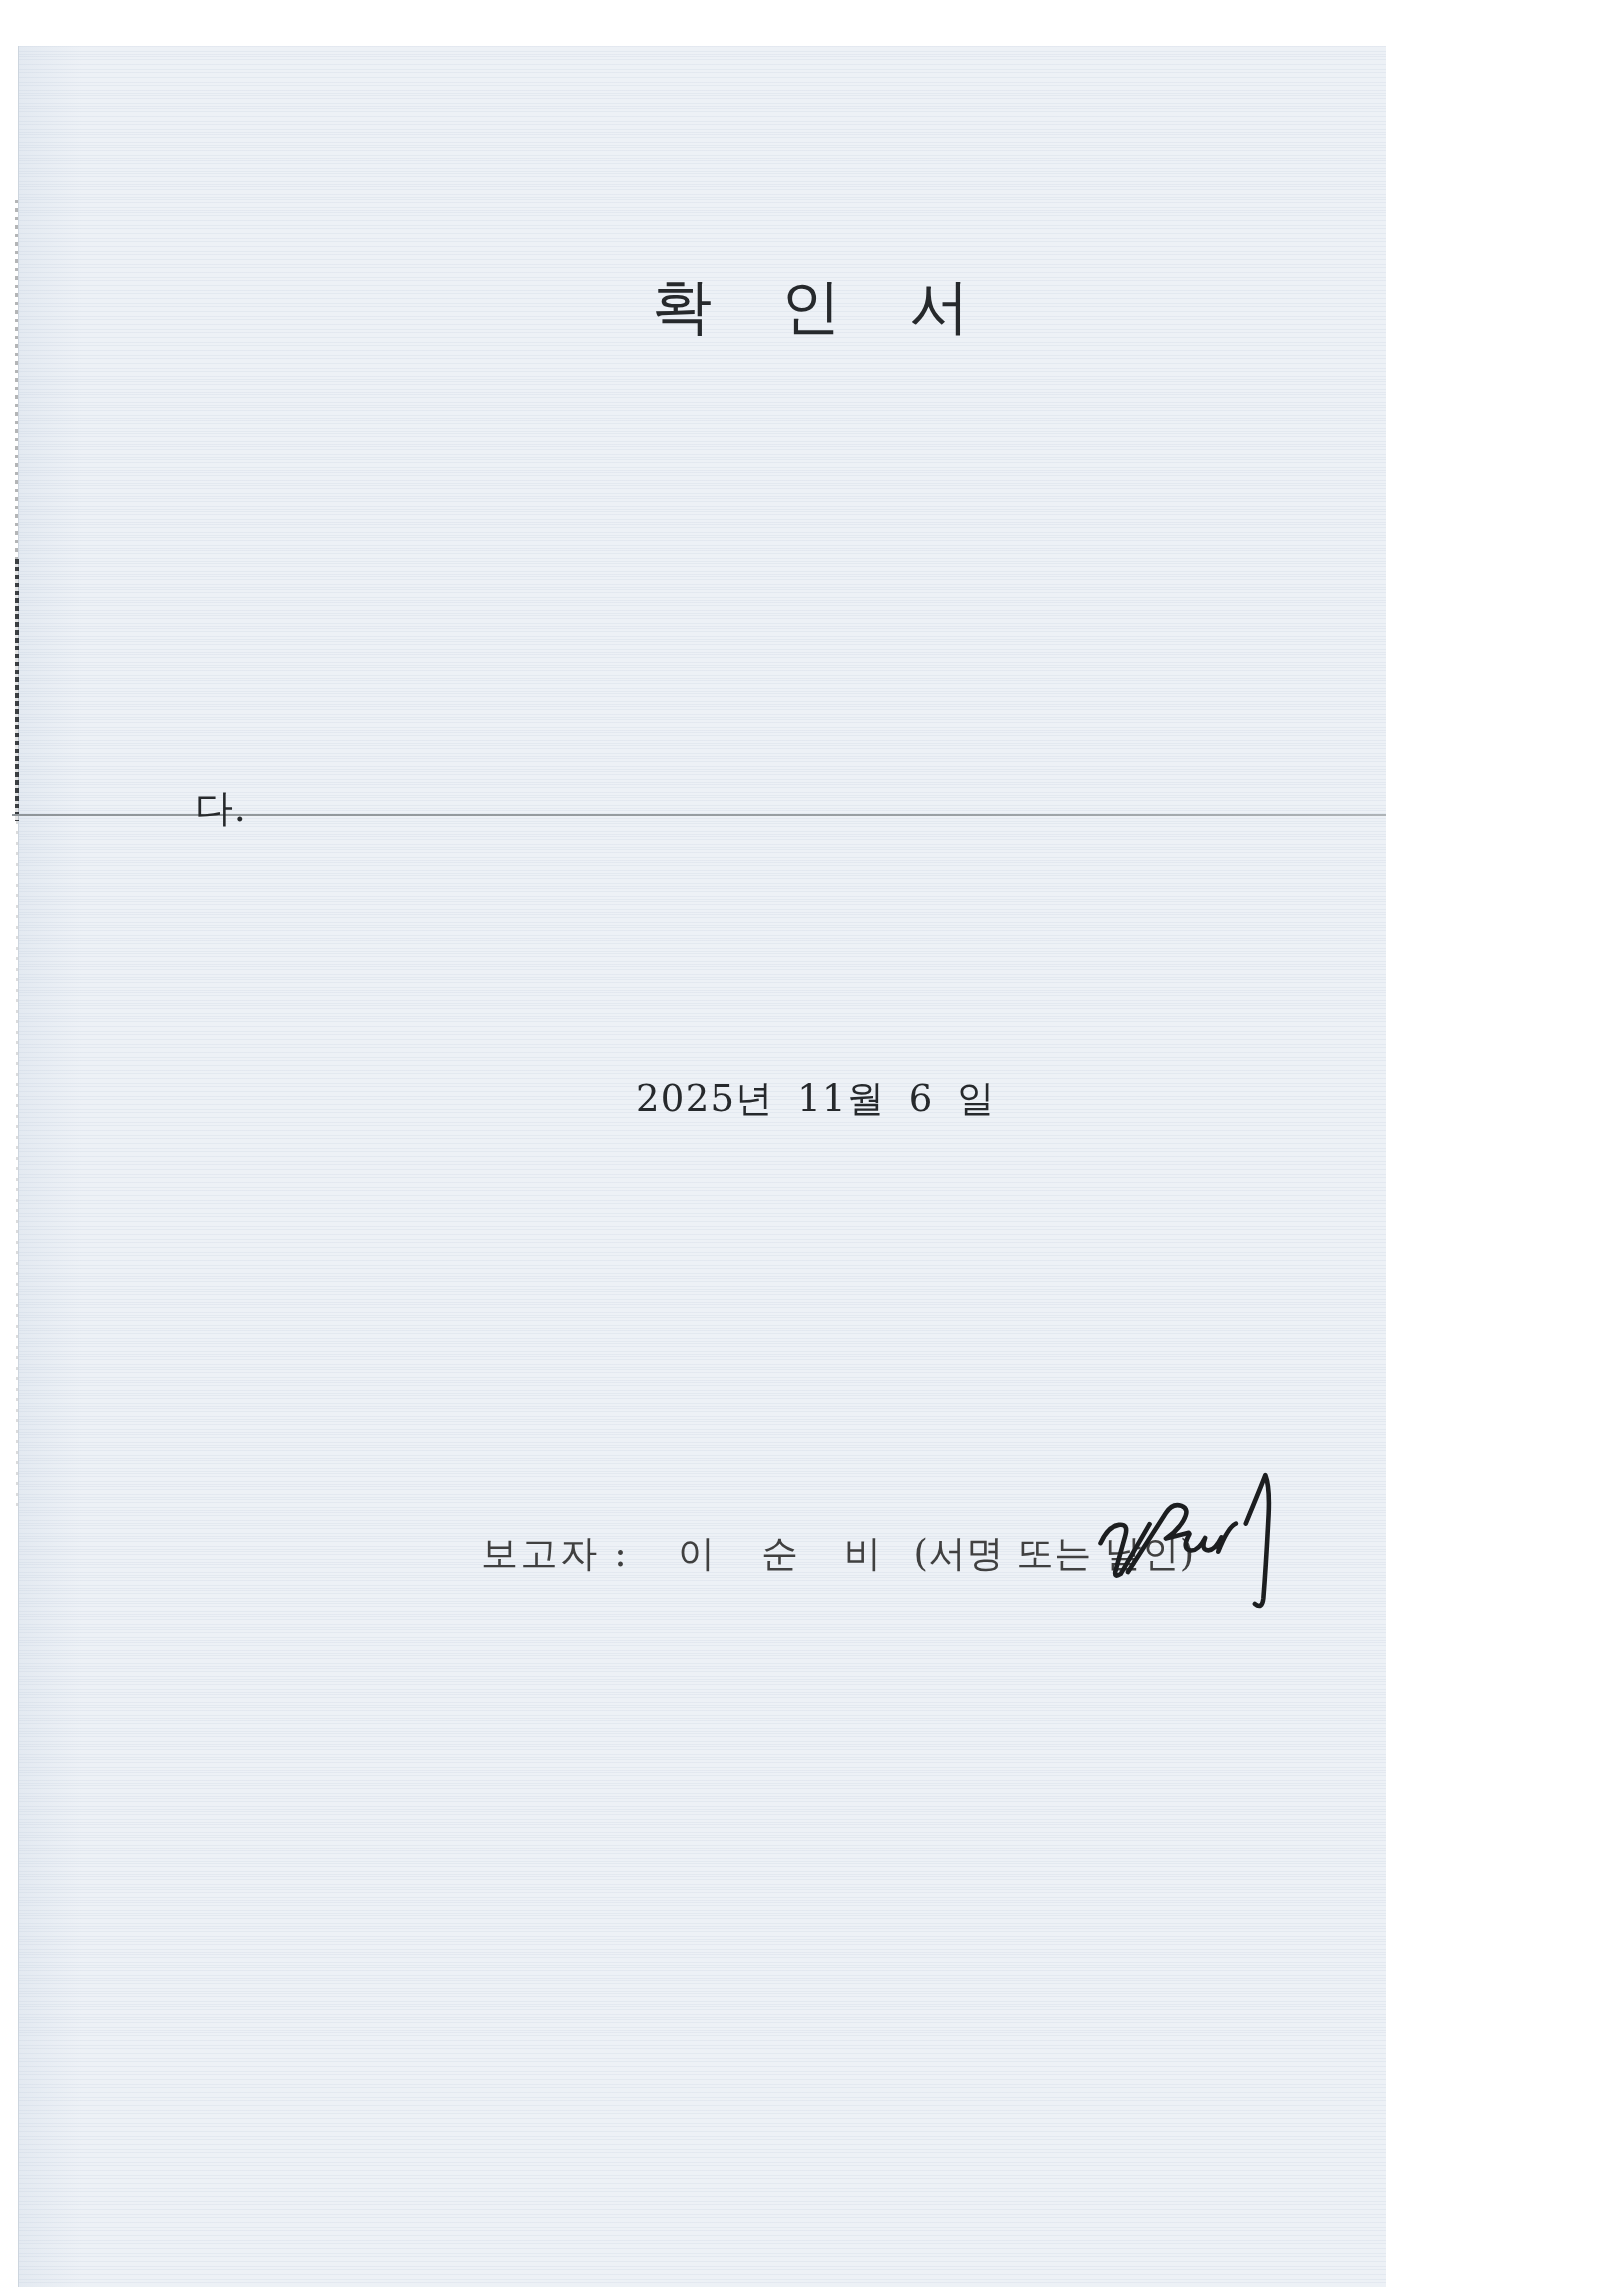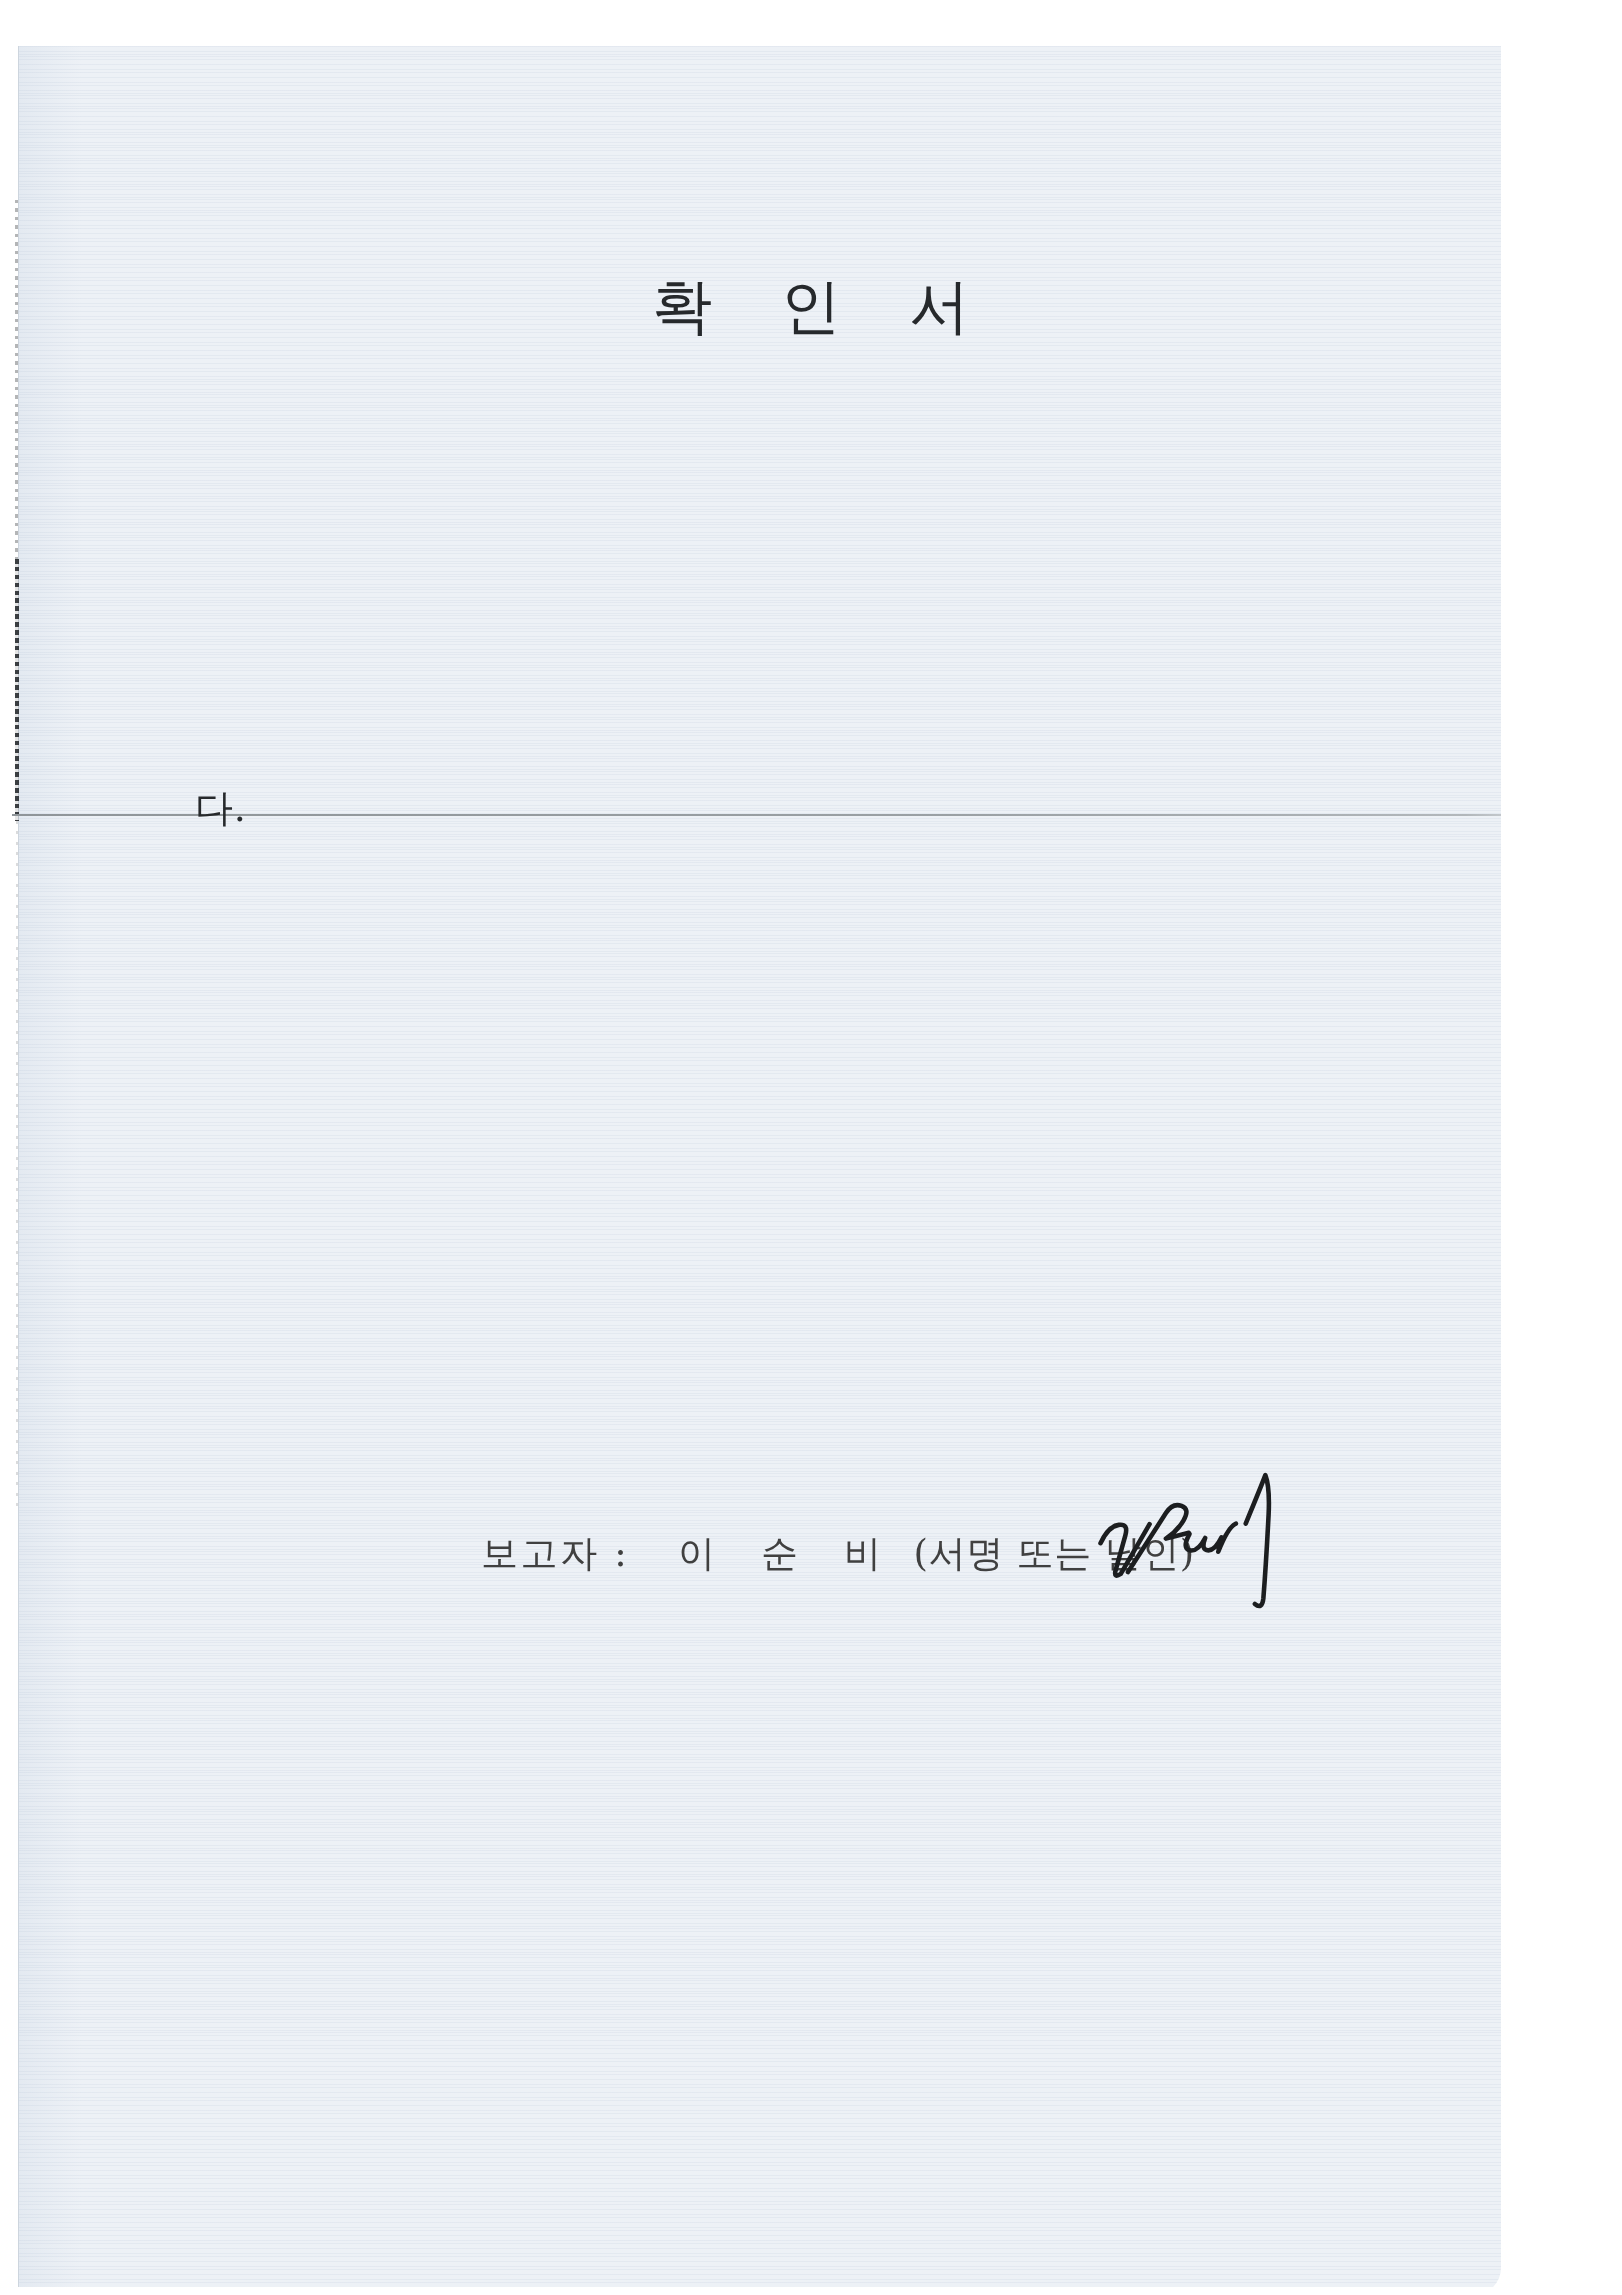--- a/index.html
+++ b/index.html
@@ -1,25 +1,24 @@
 <!DOCTYPE html>
 <html style="font-size:10.5px"><head>
 <meta charset="utf-8">
 <style>
   * { margin: 0; padding: 0; box-sizing: border-box; }
   html, body { width: 1623px; height: 2295px; background: #ffffff; }
   body { font-family: "DejaVu Serif", "Liberation Serif", serif; }
 
   .scan {
     position: relative;
-    width: 1501px;
+    width: 1386px;
     height: 2295px;
     background: #ffffff;
     overflow: hidden;
-    border-radius: 27px;
   }
 
   
   .paper {
     position: absolute;
     left: 17.7px;
     top: 46px;
     width: 1553px;
     height: 2241px;
     background-color: #edf1f6;
@@ -171,20 +170,21 @@
   <div class="edge-speckle-a"></div>
   <div class="edge-speckle-b"></div>
   <div class="edge-speckle-c"></div>
 
   <h1 class="title">확 인 서</h1>
 
   <p class="body-line l3">다.</p>
 
   <div class="divider"></div>
 
+  <div class="date-line">2025년 11월 6 일</div>
 
   <div class="reporter-line">
     <span class="label">보고자 :</span>
     <span class="name">이 순 비</span>
     <span class="note">(서명 또는 날인)</span>
   </div>
 
   <svg class="signature" viewBox="0 0 310 240" xmlns="http://www.w3.org/2000/svg">
 
     <path d="M22,118 q12,-26 28,-28 q15,-2 10,16 l-15,54 q-3,12 8,5 l44,-76"></path>

